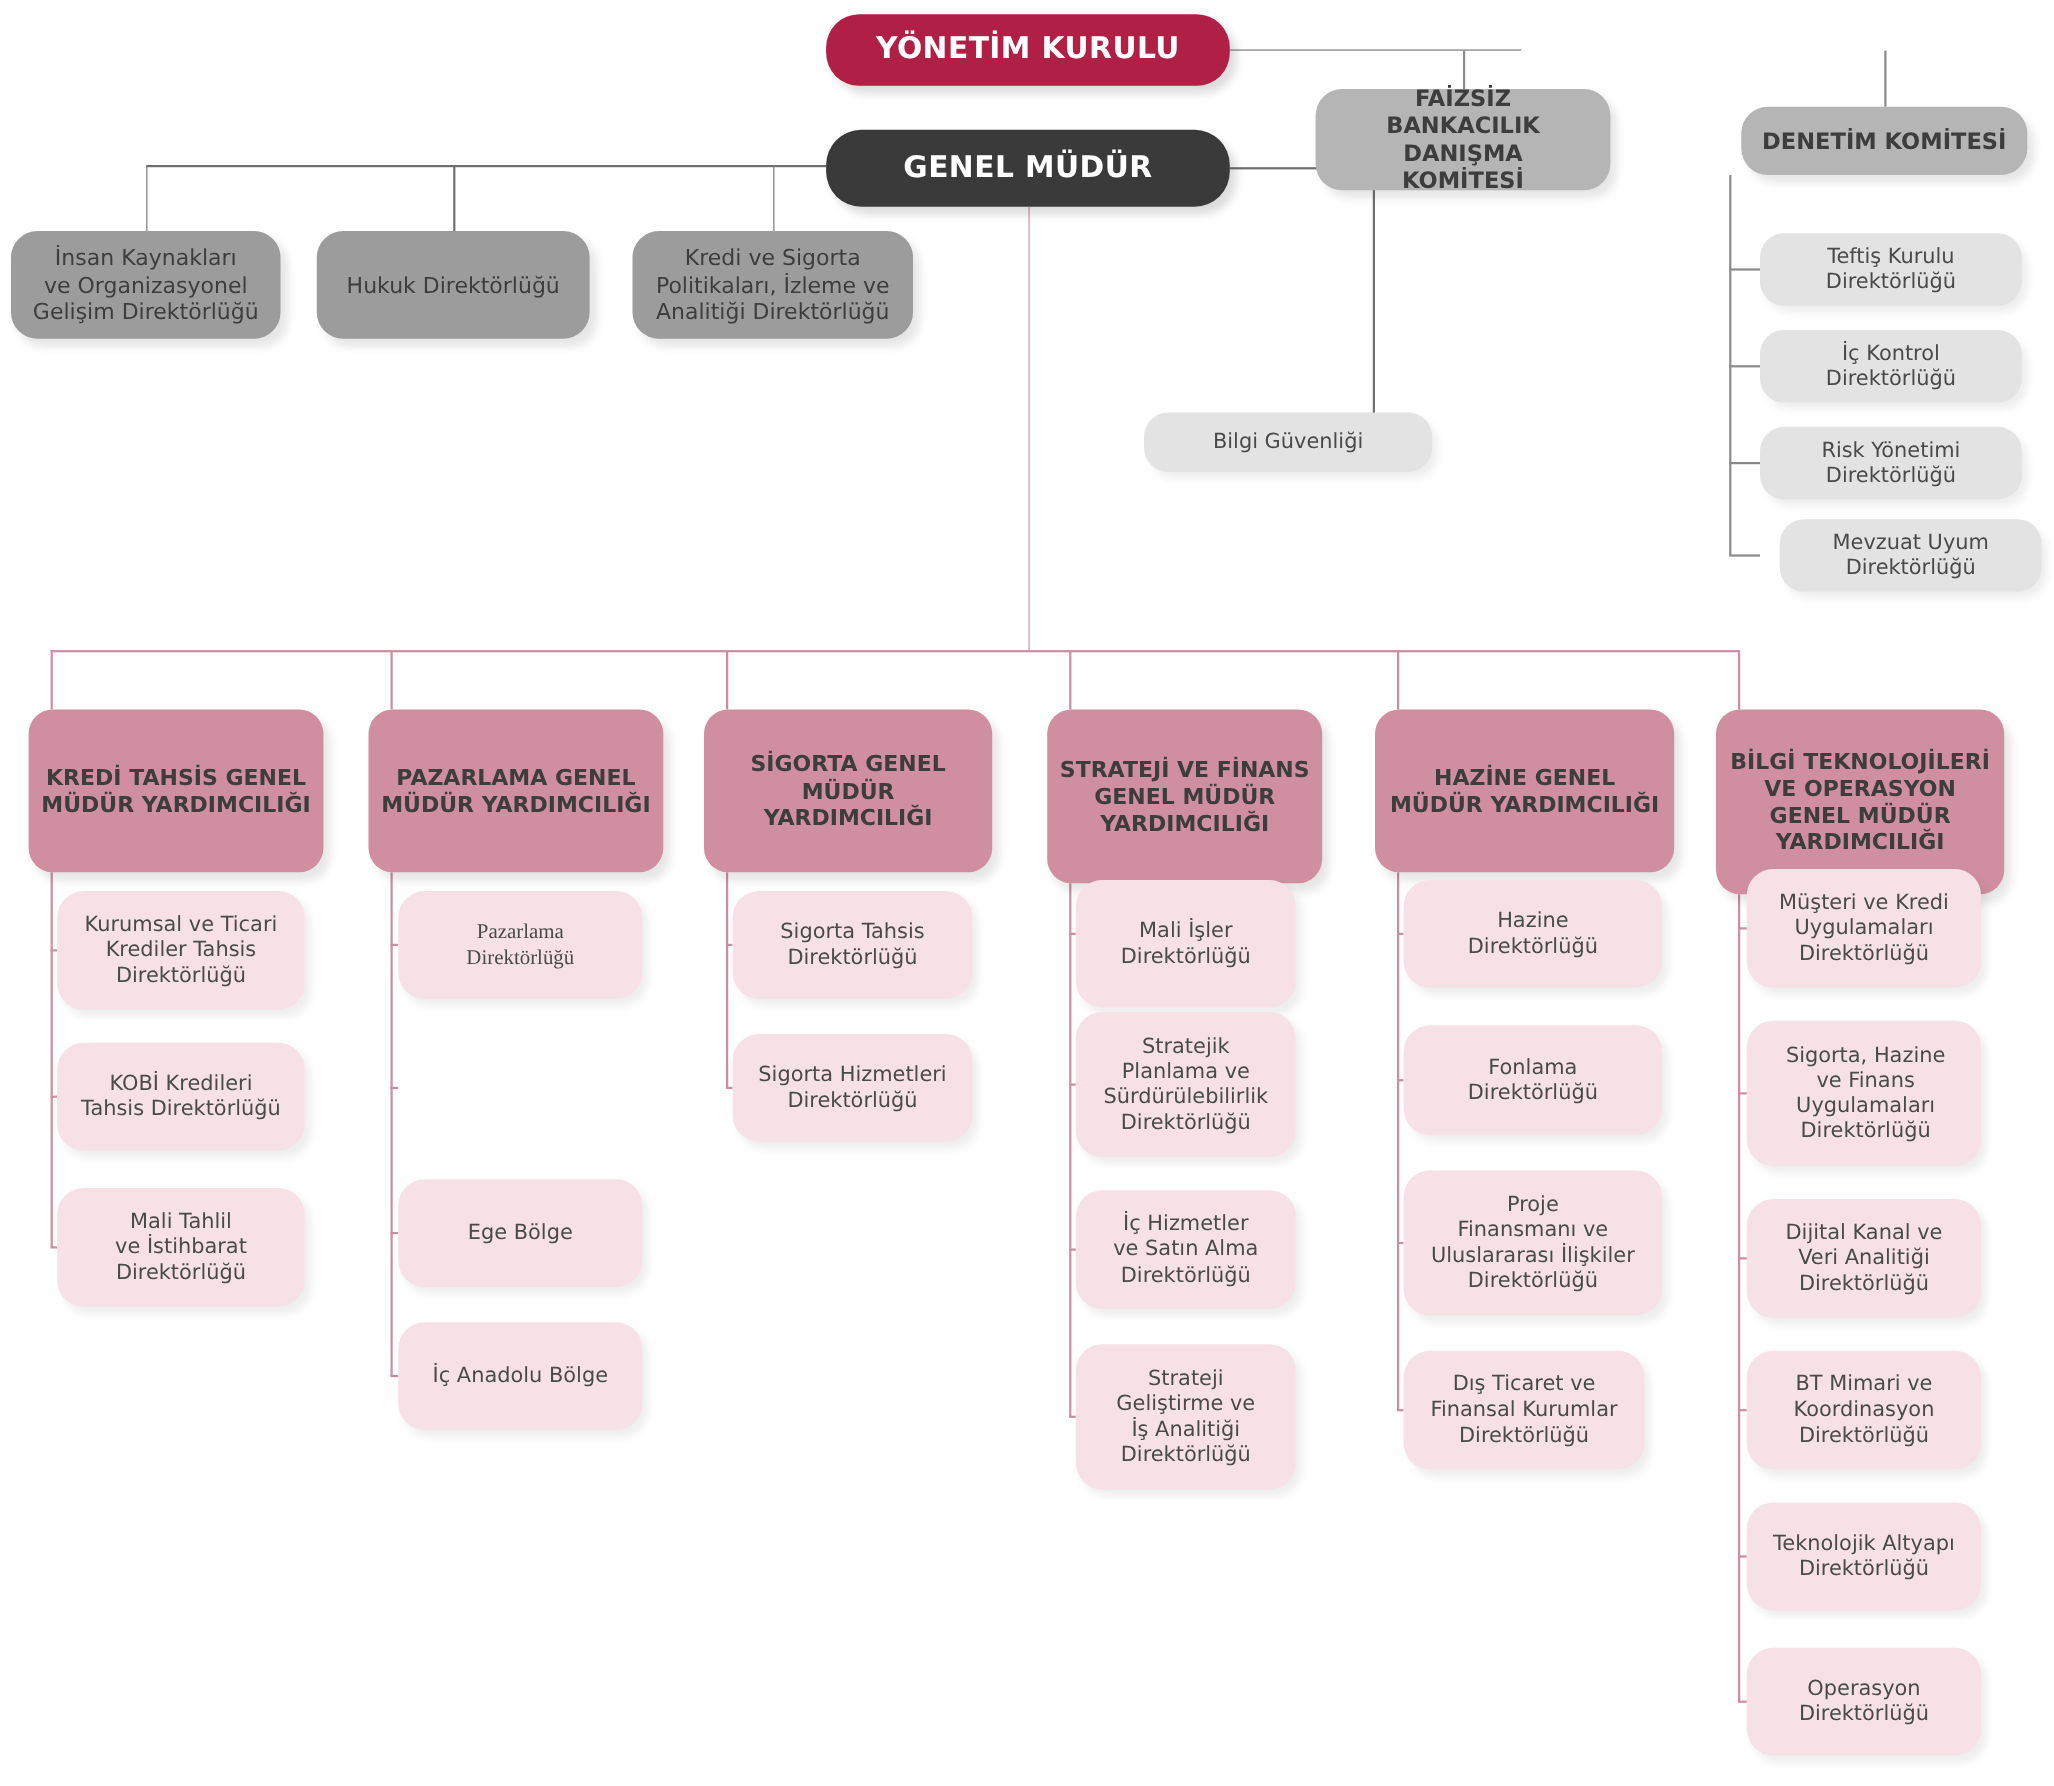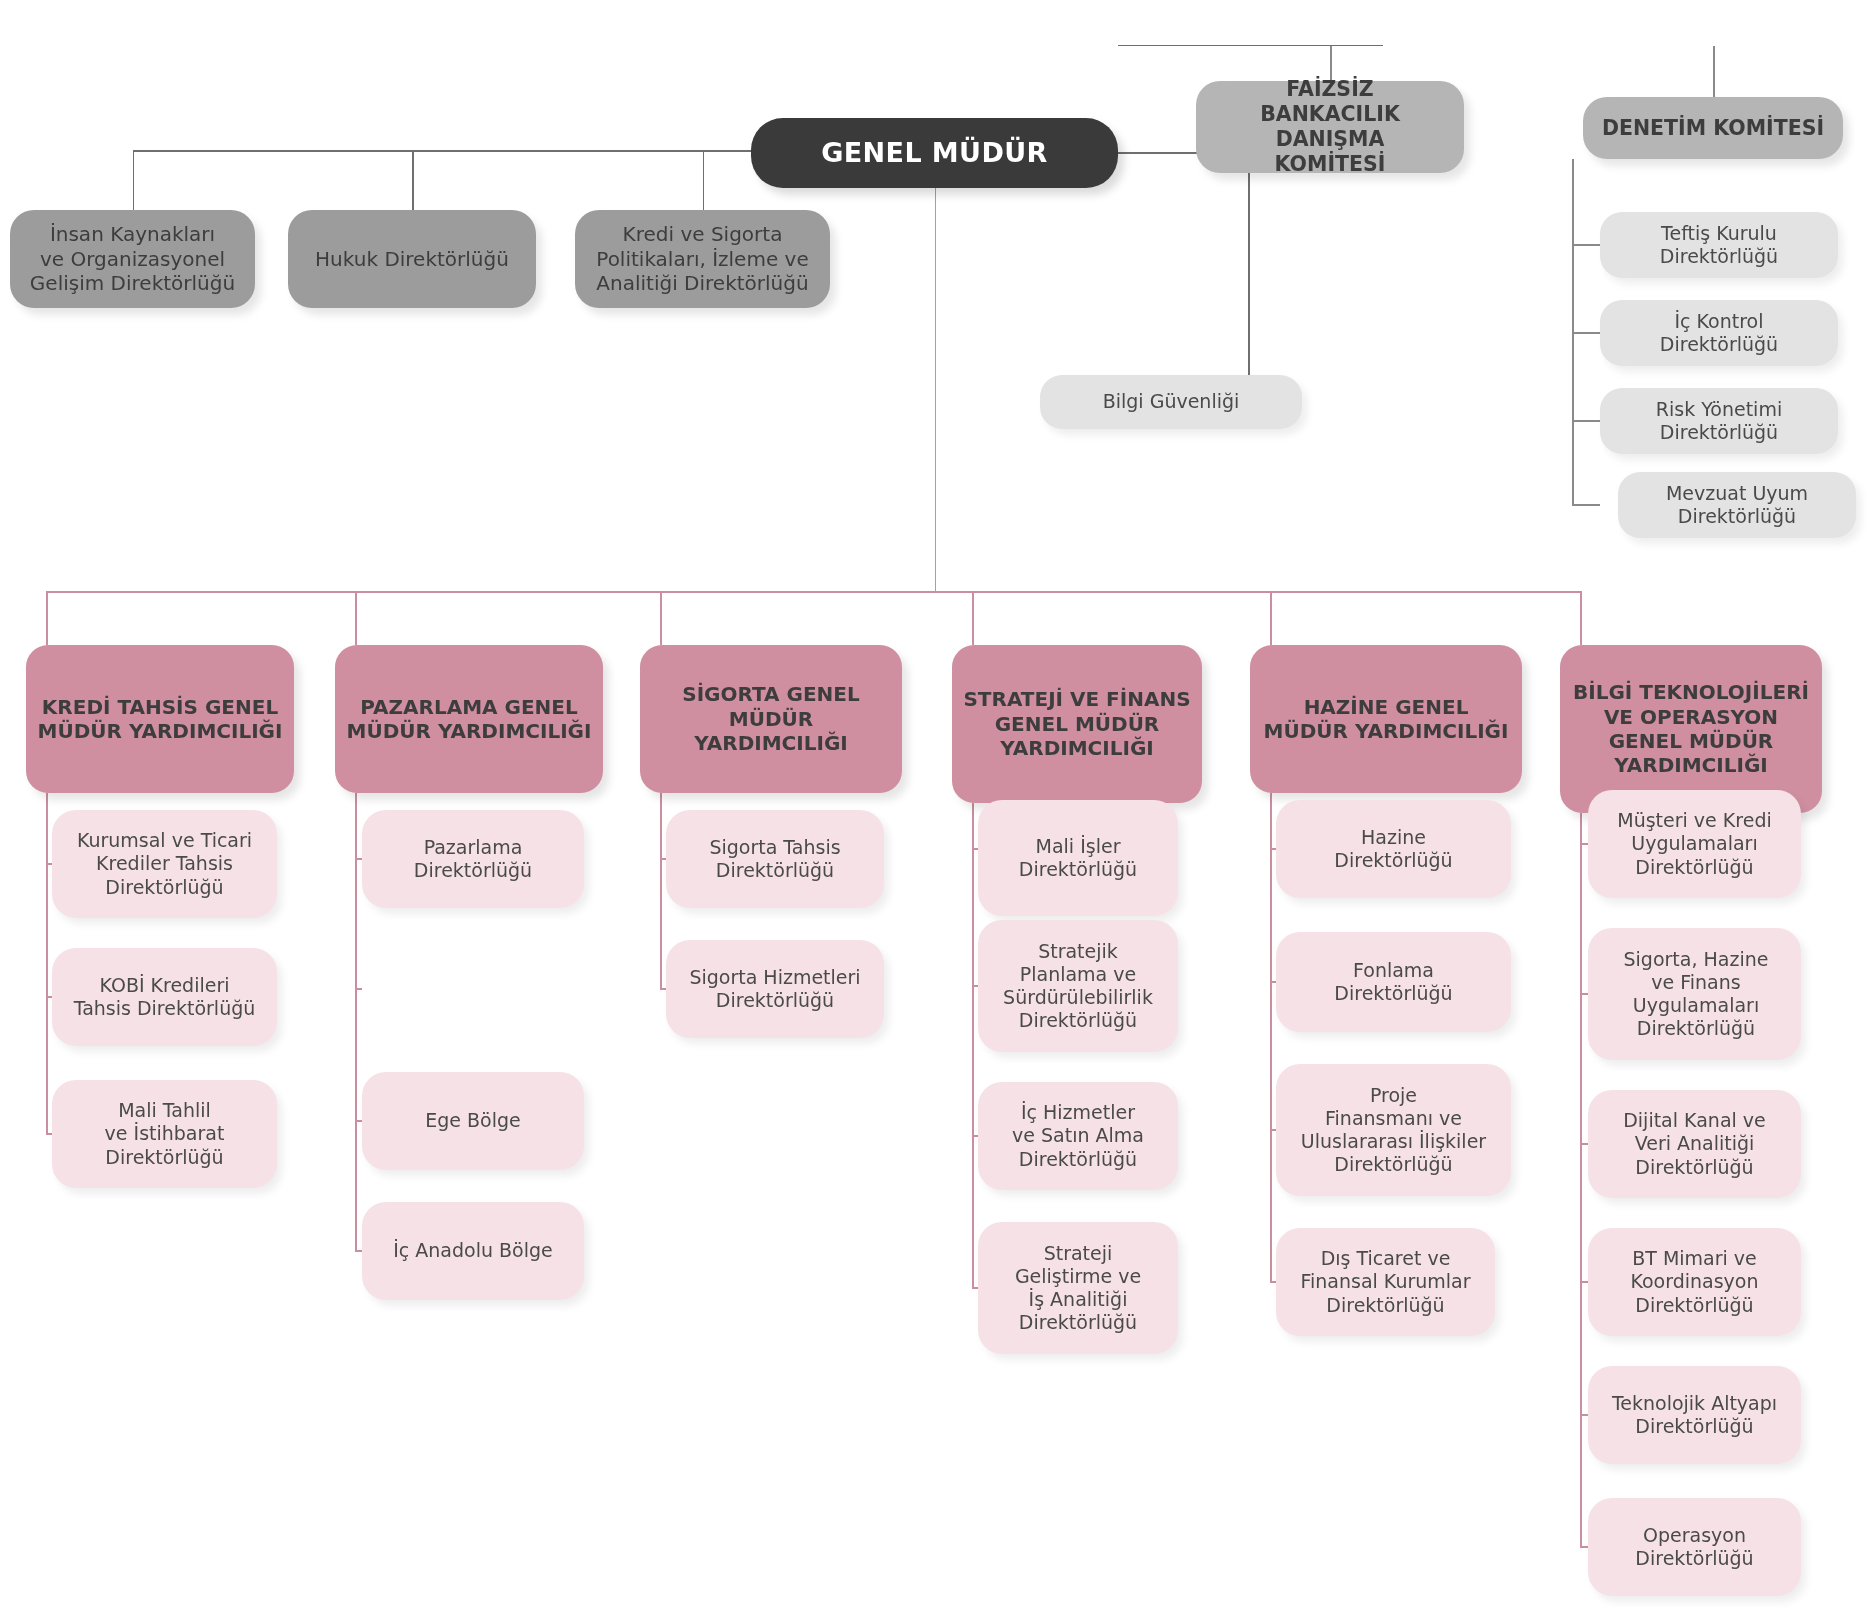--- a/index.html
+++ b/index.html
@@ -100,20 +100,23 @@
   .line.gv{width:1.6px;background:#8a8a8a;}
   .line.gh{height:1.6px;background:#8a8a8a;}
 </style>
 </head>
 <body>
 
 <div id="chart">
 
 <div class="line h" style="left: 1118px; top: 44.5px; width: 265px;"></div>
     <div class="line h" style="left: 0px; top: 0px; height: 0px;"></div>
+    <div class="node n-board" style="left: 751px; top: 13px; width: 367px; height: 65px;">
+      <span>YÖNETİM KURULU</span>
+    </div>
     <div class="line h" style="left: 0px; top: 0px; height: 0px;"></div>
     <div class="line gv" style="left: 1330px; top: 45.5px; height: 35.5px;"></div>
     <div class="node n-committee" style="left: 1196px; top: 81px; width: 268px; height: 92px;">
       <span>FAİZSİZ<br>BANKACILIK DANIŞMA<br>KOMİTESİ</span>
     </div>
     <div class="line gv" style="left: 1713px; top: 45.5px; height: 51.5px;"></div>
     <div class="node n-committee" style="left: 1583px; top: 97px; width: 260px; height: 62px;">
       <span>DENETİM KOMİTESİ</span>
     </div>
     <div class="node n-gm" style="left: 751px; top: 118px; width: 367px; height: 70px;">
@@ -173,21 +176,21 @@
     <div class="line ph" style="left: 46px; top: 1133px; width: 6px;"></div>
     <div class="node n-pink-leaf" style="left: 52px; top: 1080px; width: 225px; height: 108px;">
       <span>Mali Tahlil<br>ve İstihbarat<br>Direktörlüğü</span>
     </div>
     <div class="line pv" style="left: 355px; top: 591px; height: 54px;"></div>
     <div class="node n-pink-head" style="left: 335px; top: 645px; width: 268px; height: 148px;">
       <span>PAZARLAMA GENEL<br>MÜDÜR YARDIMCILIĞI</span>
     </div>
     <div class="line pv" style="left: 355px; top: 793px; height: 458px;"></div>
     <div class="line ph" style="left: 355px; top: 858px; width: 7px;"></div>
-    <div class="node n-pink-leaf" style="left: 362px; top: 810px; width: 222px; height: 98px;">
+    <div class="node n-pink-leaf" style="left: 362px; top: 810px; width: 222px; height: 98px; font-family: Liberation Serif, serif;">
       <span>Pazarlama<br>Direktörlüğü</span>
     </div>
     <div class="line ph" style="left: 355px; top: 988px; width: 7px;"></div>
     <div class="line ph" style="left: 355px; top: 1120px; width: 7px;"></div>
     <div class="node n-pink-leaf" style="left: 362px; top: 1072px; width: 222px; height: 98px;">
       <span>Ege Bölge</span>
     </div>
     <div class="line ph" style="left: 355px; top: 1250px; width: 7px;"></div>
     <div class="node n-pink-leaf" style="left: 362px; top: 1202px; width: 222px; height: 98px;">
       <span>İç Anadolu Bölge</span>

